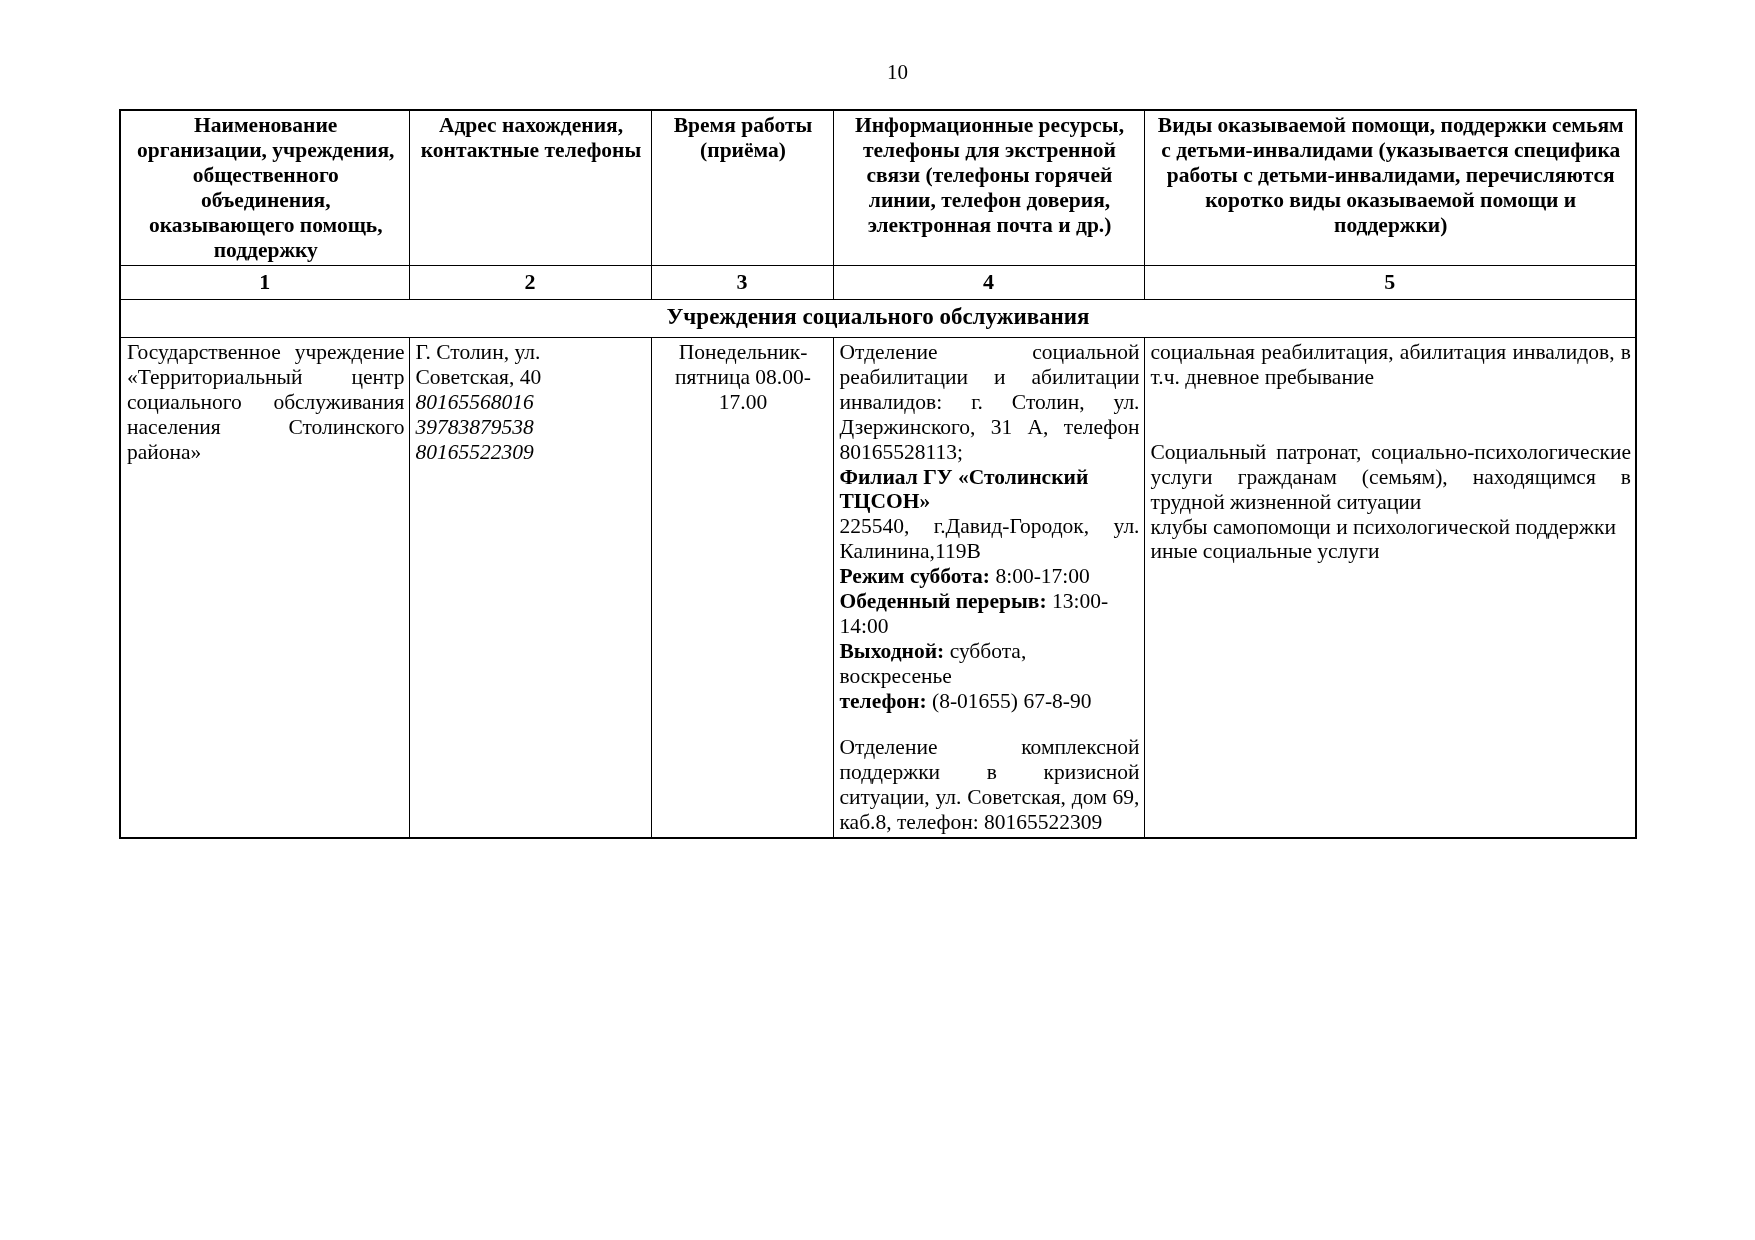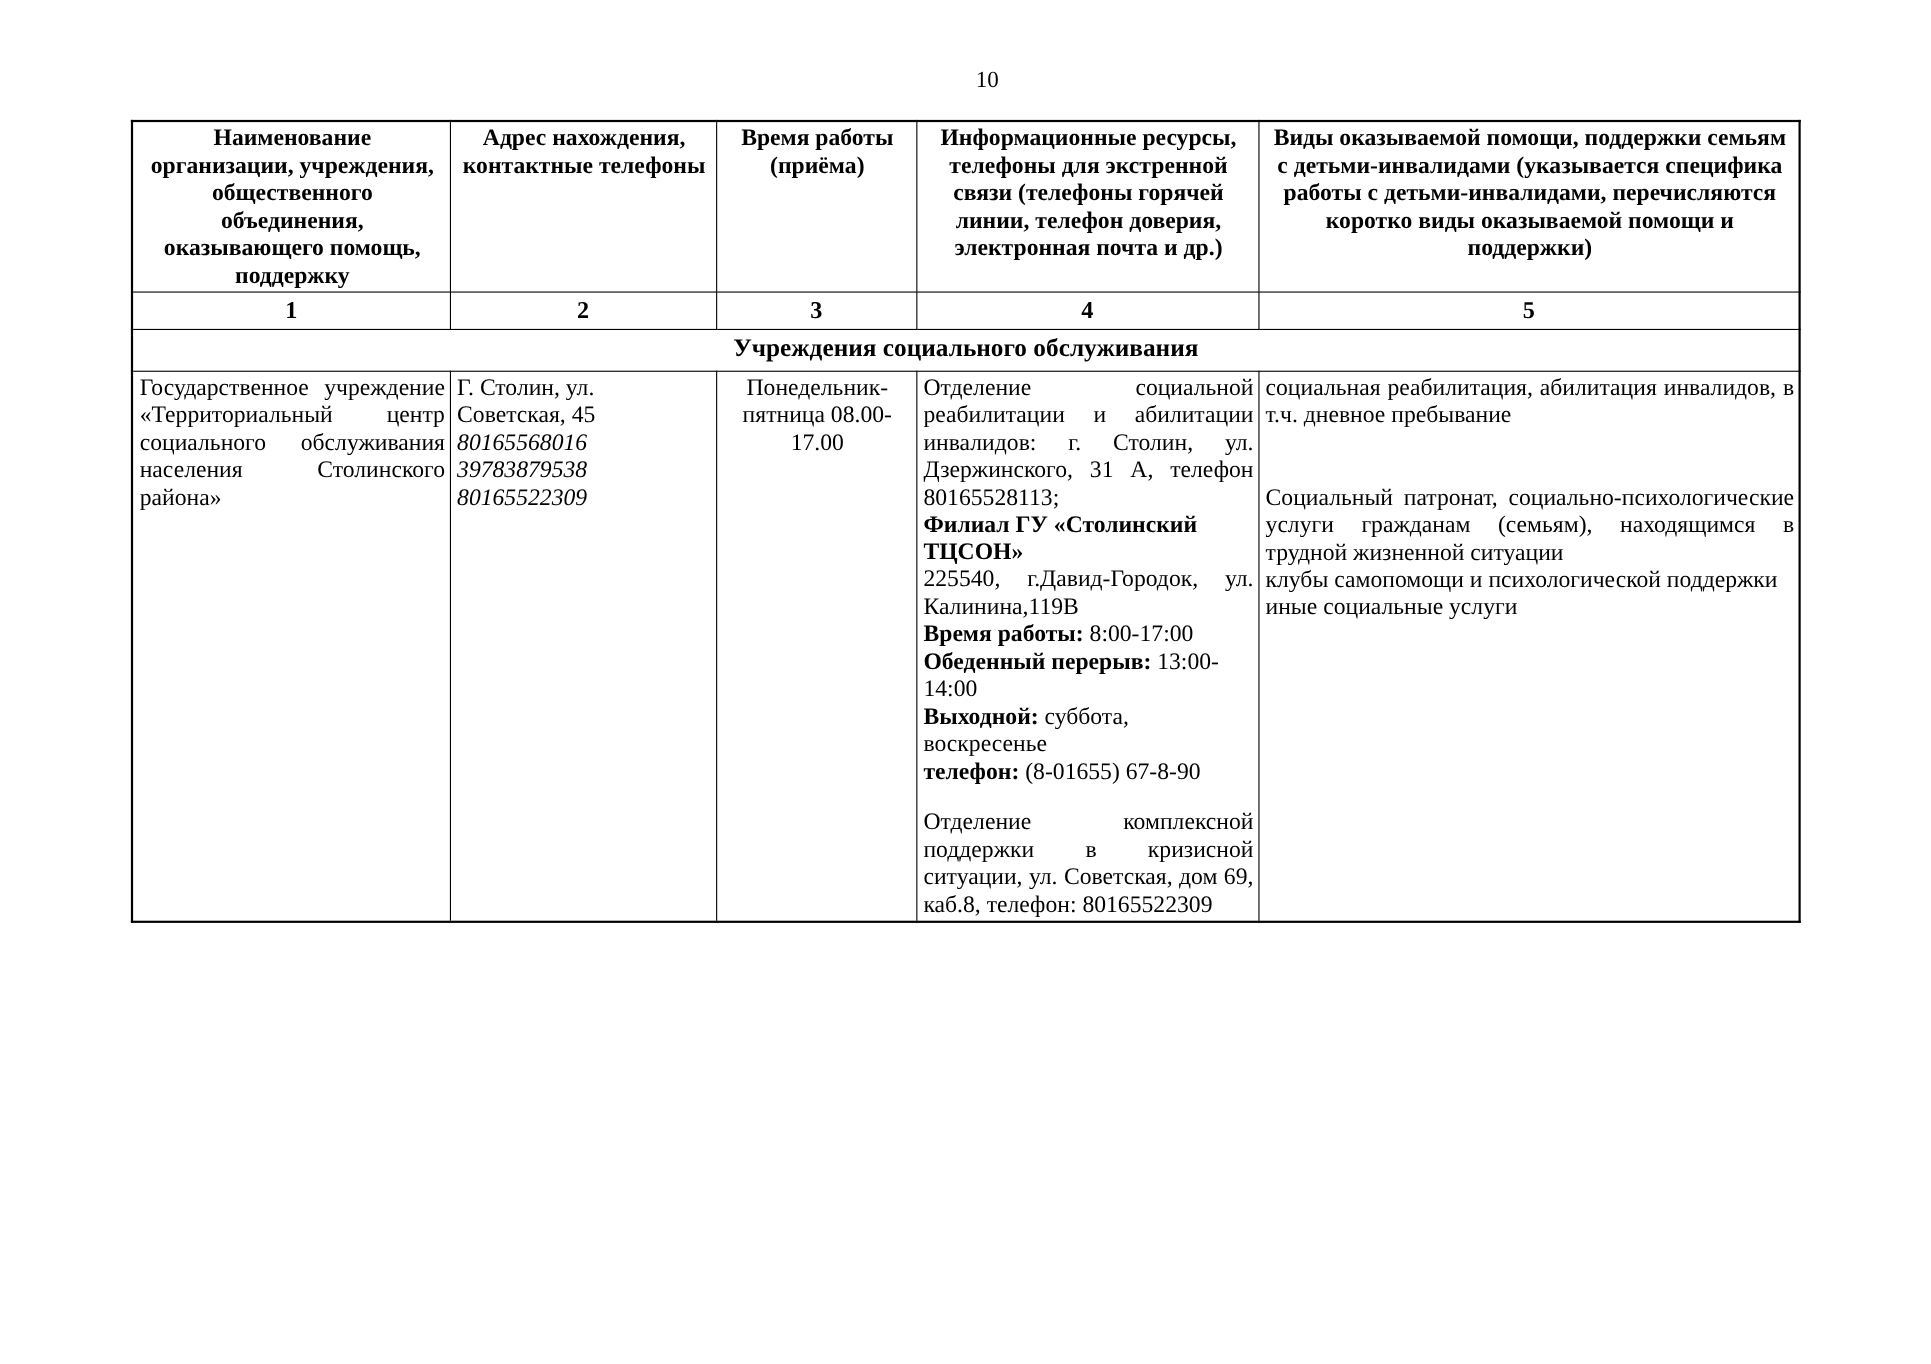--- a/index.html
+++ b/index.html
@@ -142,33 +142,33 @@
 
         <tr class="section-title">
           <td colspan="5">Учреждения социального обслуживания</td>
         </tr>
 
         <tr>
           <td class="body-cell just">Государственное учреждение «Территориальный центр социального обслуживания населения Столинского района»</td>
 
           <td class="body-cell c2-cell">
             <span class="blk">Г. Столин, ул.</span>
-            <span class="blk">Советская, 45</span>
+            <span class="blk">Советская, 40</span>
             <span class="addr-ital">80165568016</span>
             <span class="addr-ital">39783879538</span>
             <span class="addr-ital">80165522309</span>
           </td>
 
           <td class="body-cell c3-cell">Понедельник-пятница 08.00-17.00</td>
 
           <td class="body-cell">
             <span class="blk just">Отделение социальной реабилитации и абилитации инвалидов: г. Столин, ул. Дзержинского, 31 А, телефон 80165528113;</span>
             <span class="blk bold">Филиал ГУ «Столинский ТЦСОН»</span>
             <span class="blk just">225540, г.Давид-Городок, ул. Калинина,119В</span>
-            <span class="blk"><span class="inline-b">Время работы:</span> <span>8:00-17:00</span></span>
+            <span class="blk"><span class="inline-b">Режим суббота:</span> <span>8:00-17:00</span></span>
             <span class="blk"><span class="inline-b">Обеденный перерыв:</span> <span>13:00-14:00</span></span>
             <span class="blk"><span class="inline-b">Выходной:</span> <span>суббота, воскресенье</span></span>
             <span class="blk"><span class="inline-b">телефон:</span> <span>(8-01655) 67-8-90</span></span>
             <span class="gap"></span>
             <span class="blk just">Отделение комплексной поддержки в кризисной ситуации, ул. Советская, дом 69, каб.8, телефон: 80165522309</span>
           </td>
 
           <td class="body-cell">
             <span class="blk just ital">социальная реабилитация, абилитация инвалидов, в т.ч. дневное пребывание</span>
             <span class="gap-lg"></span>

